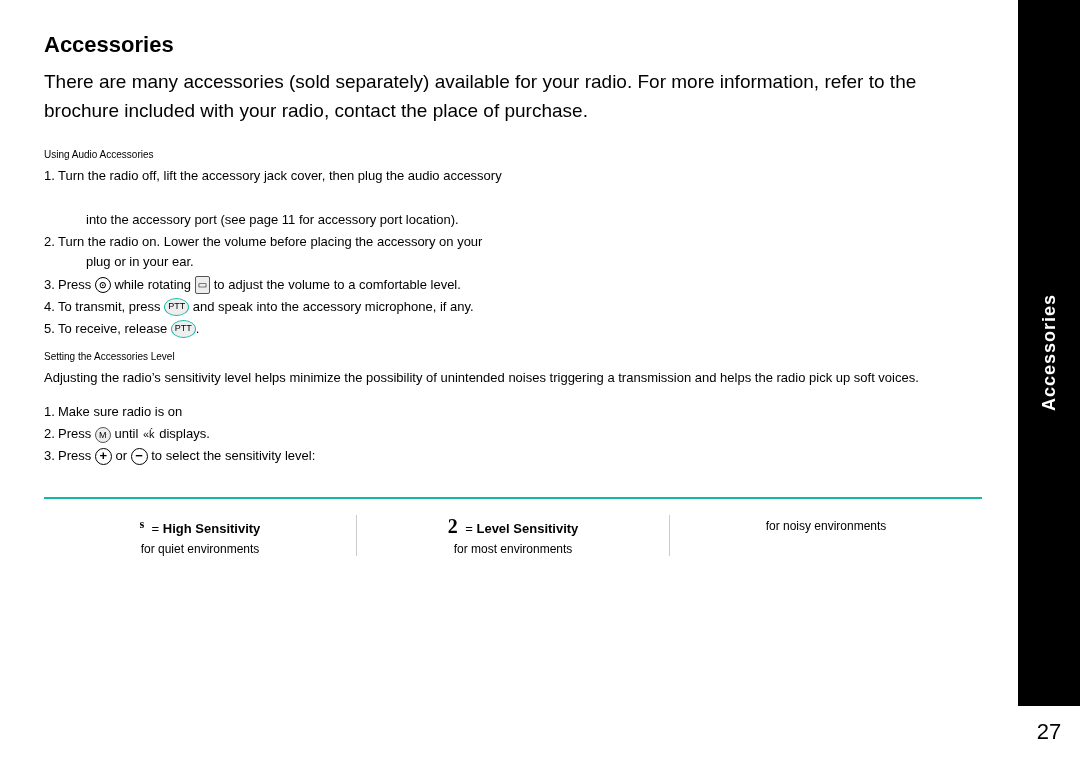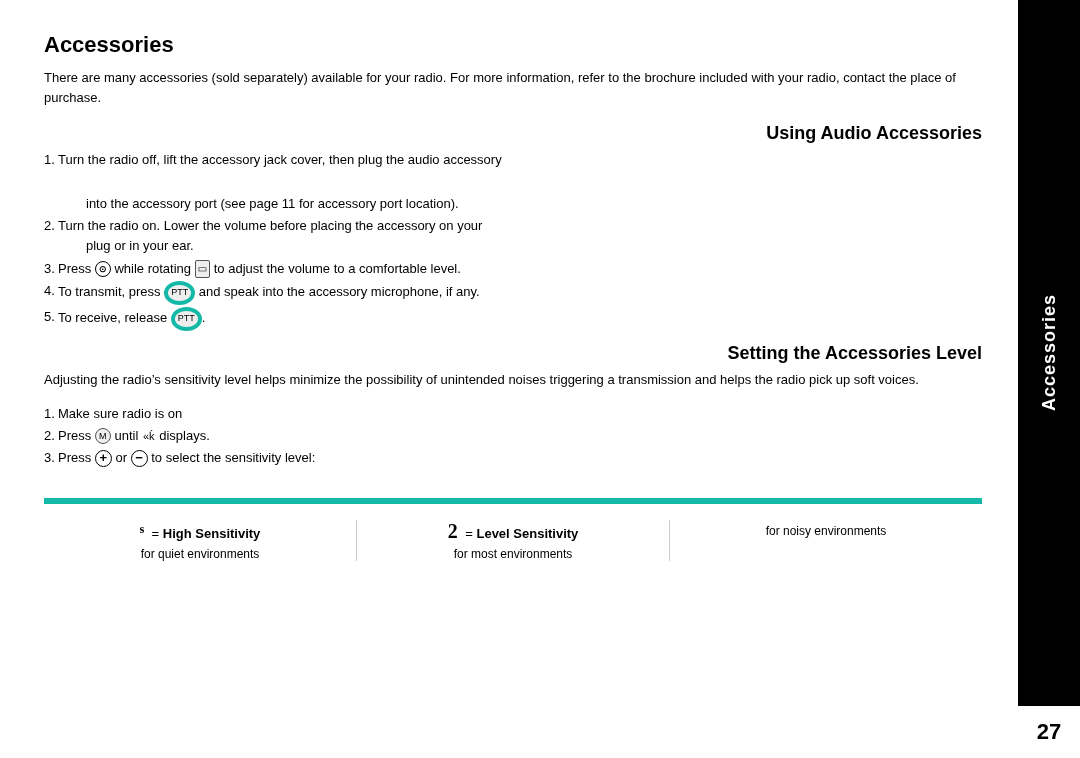--- a/index.html
+++ b/index.html
@@ -22,30 +22,29 @@
     }
 
     .page-title {
       font-size: 22px;
       font-weight: 900;
       margin-bottom: 10px;
       font-family: Arial, Helvetica, sans-serif;
     }
 
     .intro-text {
-      font-size: 13px;
+      font-size: 19px;
       line-height: 1.5;
-      margin-bottom: 16px;
+      margin-bottom: 24px;
     }
 
     .section-heading {
-      font-weight: 700;
-      font-size: 18px;
+      font-weight: 400;
+      font-size: 10px;
       margin-bottom: 6px;
-      text-align: right;
     }
 
     .numbered-list {
       margin-bottom: 12px;
       padding-left: 0;
       list-style: none;
     }
 
     .numbered-list li {
       font-size: 13px;
@@ -69,21 +68,21 @@
       font-size: 13px;
       line-height: 1.55;
       margin-bottom: 14px;
     }
 
     .sensitivity-table {
       display: flex;
       justify-content: space-between;
       gap: 0;
       margin-top: 30px;
-      border-top: 6px solid #14b8a6;
+      border-top: 2px solid #14b8a6;
       padding-top: 16px;
     }
 
     .sensitivity-col {
       flex: 1;
       text-align: center;
       padding: 0 10px;
       border-right: 1px solid #ccc;
     }
 
@@ -143,21 +142,21 @@
     }
 
     .page-number-box {
       width: 62px;
       height: 52px;
       background: #fff;
       display: flex;
       align-items: center;
       justify-content: center;
       font-size: 22px;
-      font-weight: 700;
+      font-weight: 400;
       color: #000;
     }
 
     
     .icon-circle {
       display: inline-block;
       width: 16px;
       height: 16px;
       border-radius: 50%;
       border: 1.5px solid #000;
@@ -175,21 +174,21 @@
       border: 1px solid #555;
       border-radius: 2px;
       padding: 0 2px;
       background: #eee;
     }
 
     .icon-ptt {
       display: inline-block;
       font-size: 9px;
       vertical-align: middle;
-      border: 4px solid #14b8a6;
+      border: 1px solid #14b8a6;
       border-radius: 50%;
       padding: 1px 3px;
       background: #eee;
     }
 
     .icon-menu {
       display: inline-block;
       font-size: 9px;
       vertical-align: middle;
       border: 1px solid #555;

